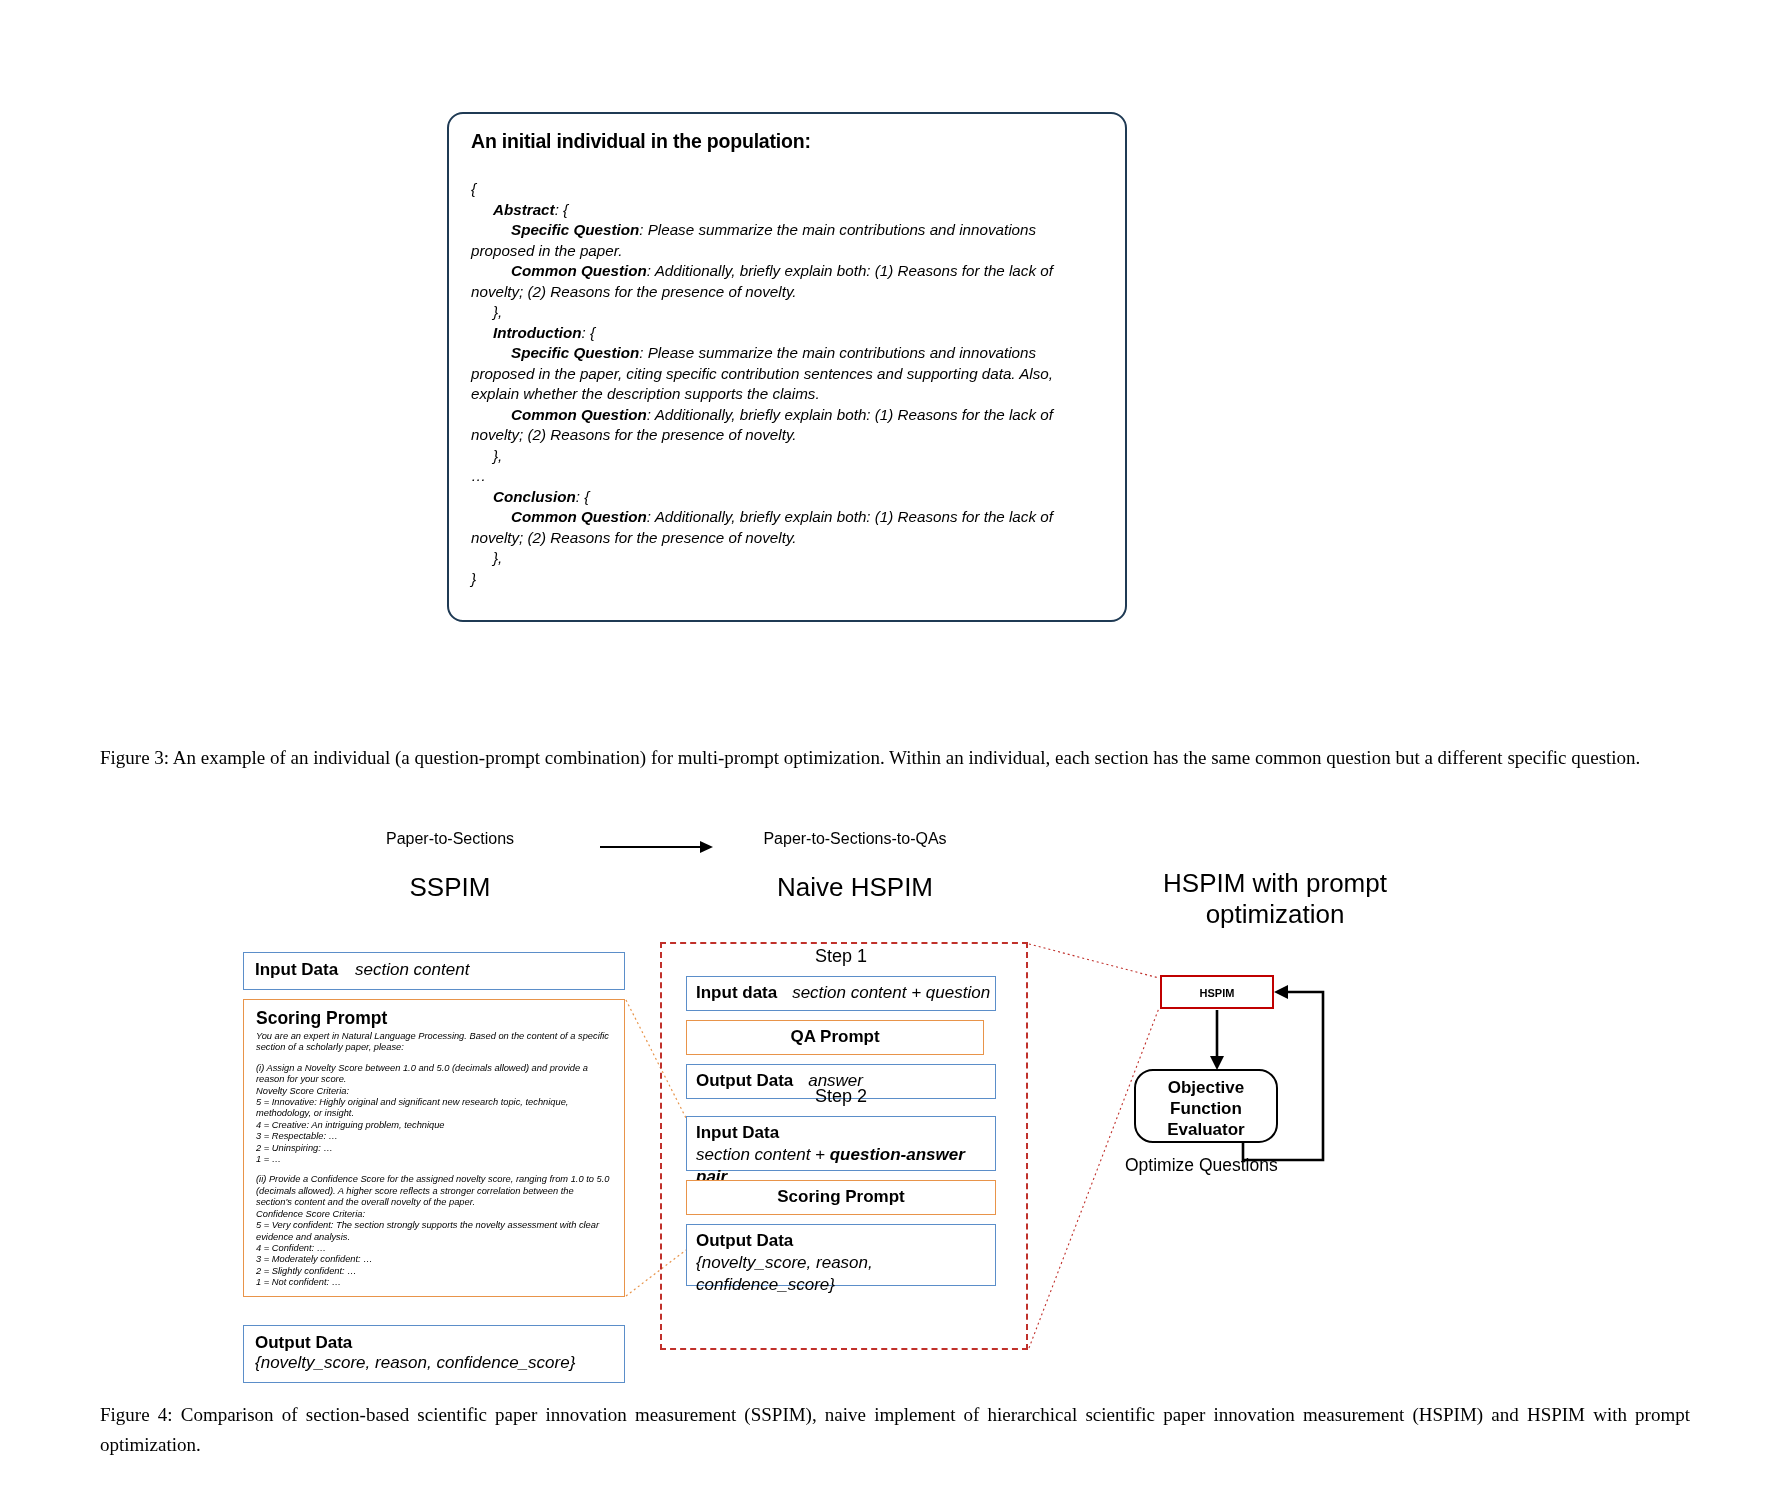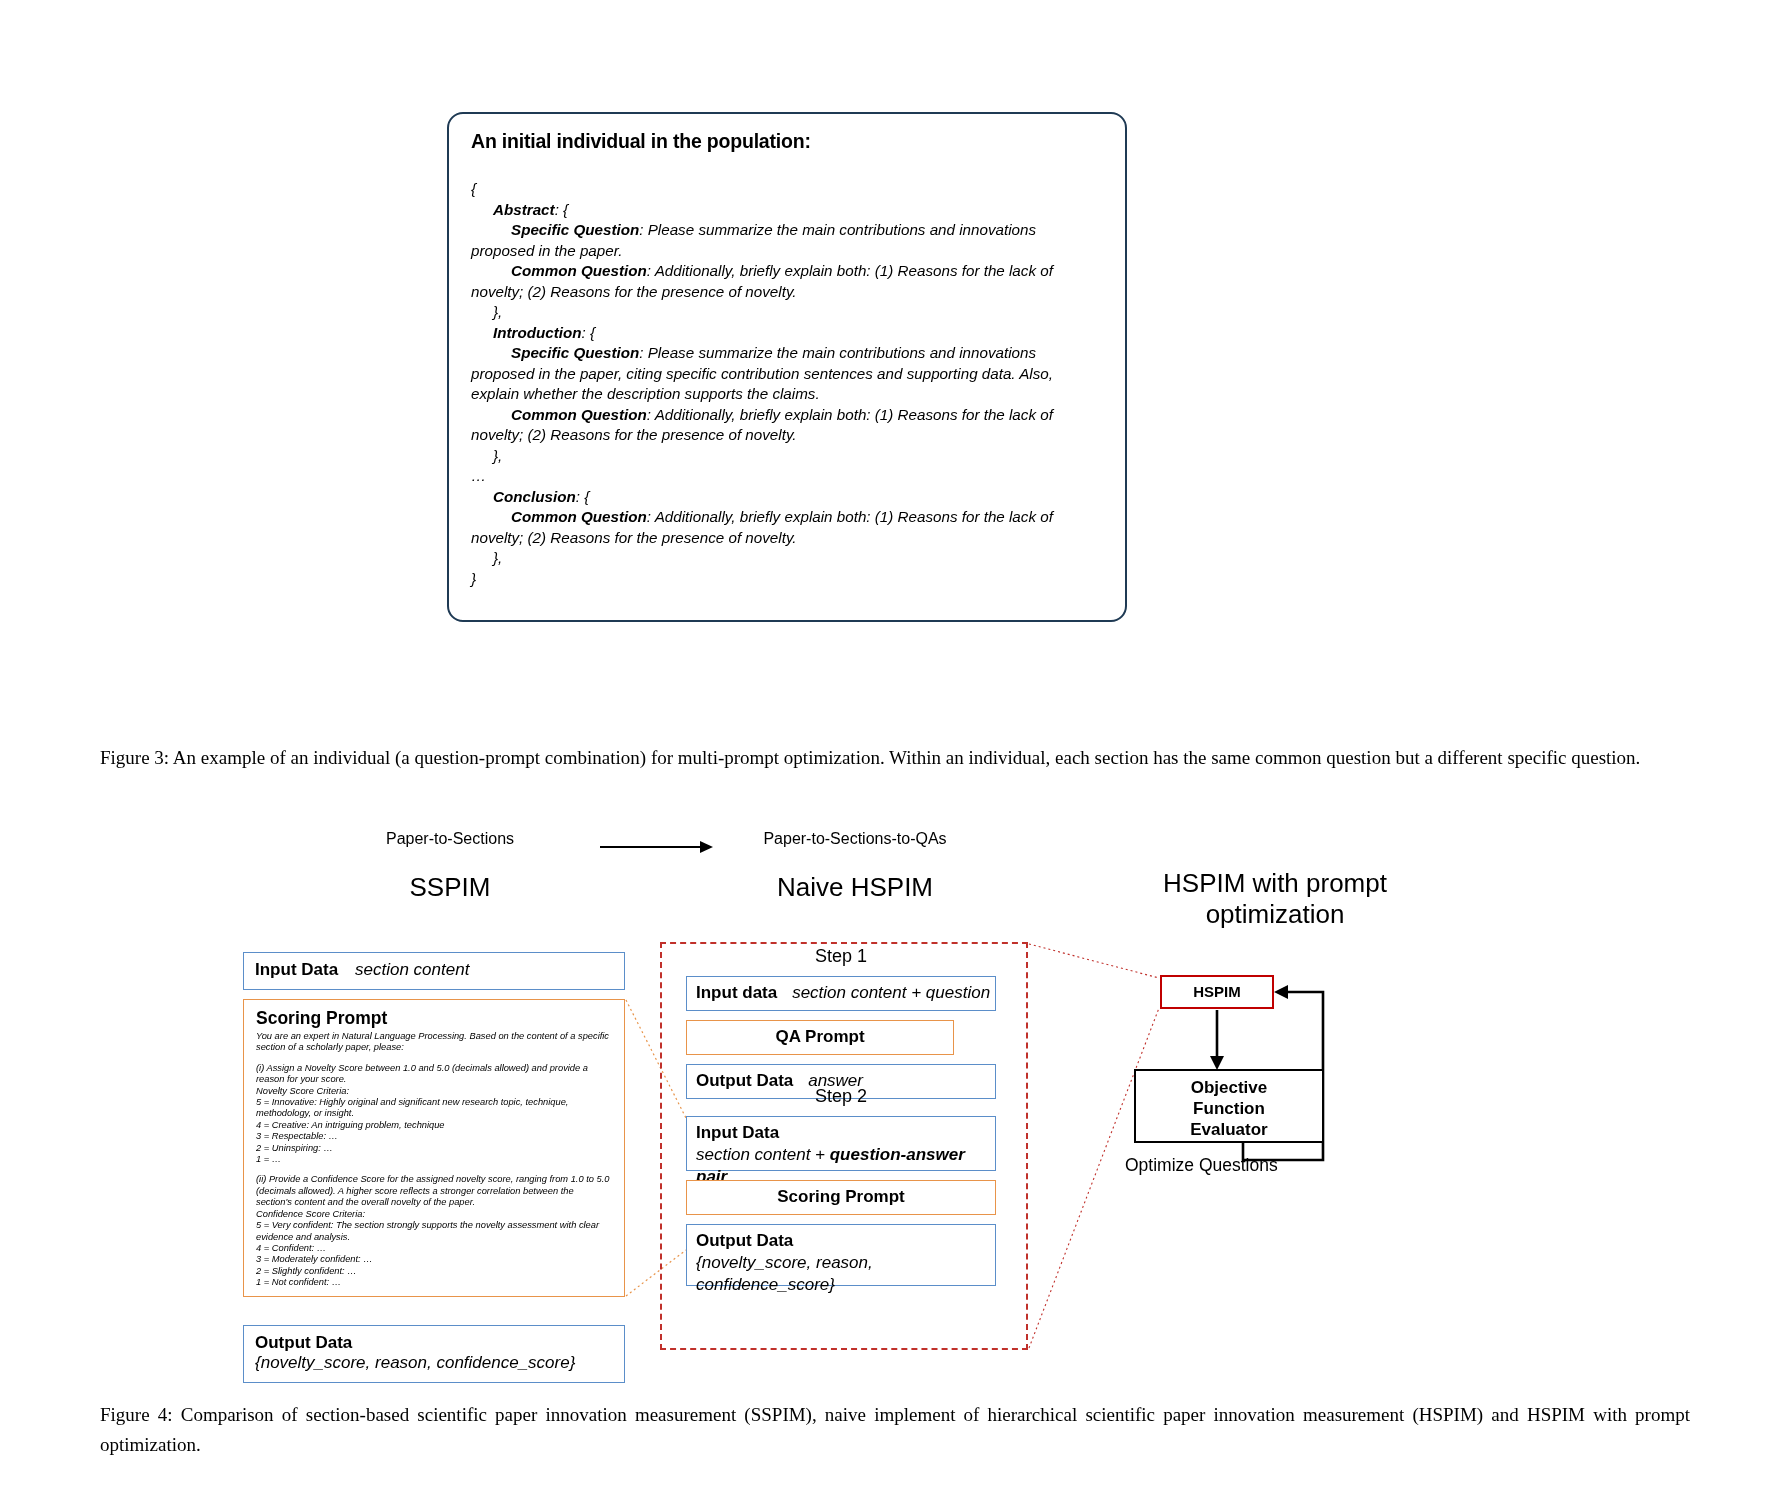--- a/index.html
+++ b/index.html
@@ -132,38 +132,38 @@
   }
   .step-lbl {
     position: absolute;
     font-family: "Liberation Sans", sans-serif;
     font-size: 18px; color: #000; text-align: center;
   }
   #step1-lbl { left: 686px; top: 946px; width: 310px; }
   #step2-lbl { left: 686px; top: 1086px; width: 310px; }
 
   #box-input-mid1  { left: 686px; top: 976px; width: 310px; height: 35px; padding: 6px 0 0 9px; }
-  #box-qa-mid      { left: 686px; top: 1020px; width: 268px; height: 35px; padding: 6px 0 0 0; }
+  #box-qa-mid      { left: 686px; top: 1020px; width: 298px; height: 35px; padding: 6px 0 0 0; }
   #box-output-mid1 { left: 686px; top: 1064px; width: 310px; height: 35px; padding: 6px 0 0 9px; }
 
   #box-input-mid2  { left: 686px; top: 1116px; width: 310px; height: 55px; padding: 5px 0 0 9px; }
   #box-scoring-mid { left: 686px; top: 1180px; width: 310px; height: 35px; padding: 6px 0 0 0; }
   #box-output-mid2 { left: 686px; top: 1224px; width: 310px; height: 62px; padding: 5px 0 0 9px; }
 
   .two-line { line-height: 22px; }
 
   
   #box-hspim {
     left: 1160px; top: 975px; width: 114px; height: 34px;
     padding: 6px 0 0 0;
   }
-  #box-hspim .lbl-b { font-size: 15px; }
+  #box-hspim .lbl-b { font-size: 11px; }
   #box-objfn {
-    left: 1134px; top: 1069px; width: 190px; height: 74px;
-    padding: 6px 0 0 0; line-height: 21px;
+    left: 1134px; top: 1069px; width: 144px; height: 74px;
+    padding: 6px 0 0 0; line-height: 21px; border-radius: 19px;
   }
   #optimize-lbl {
     position: absolute; left: 1125px; top: 1155px; width: 250px;
     font-family: "Liberation Sans", sans-serif; font-size: 17.5px;
     color: #000;
   }
 
   
   #connectors {
     position: absolute; left: 0; top: 0; width: 1786px; height: 1505px;

